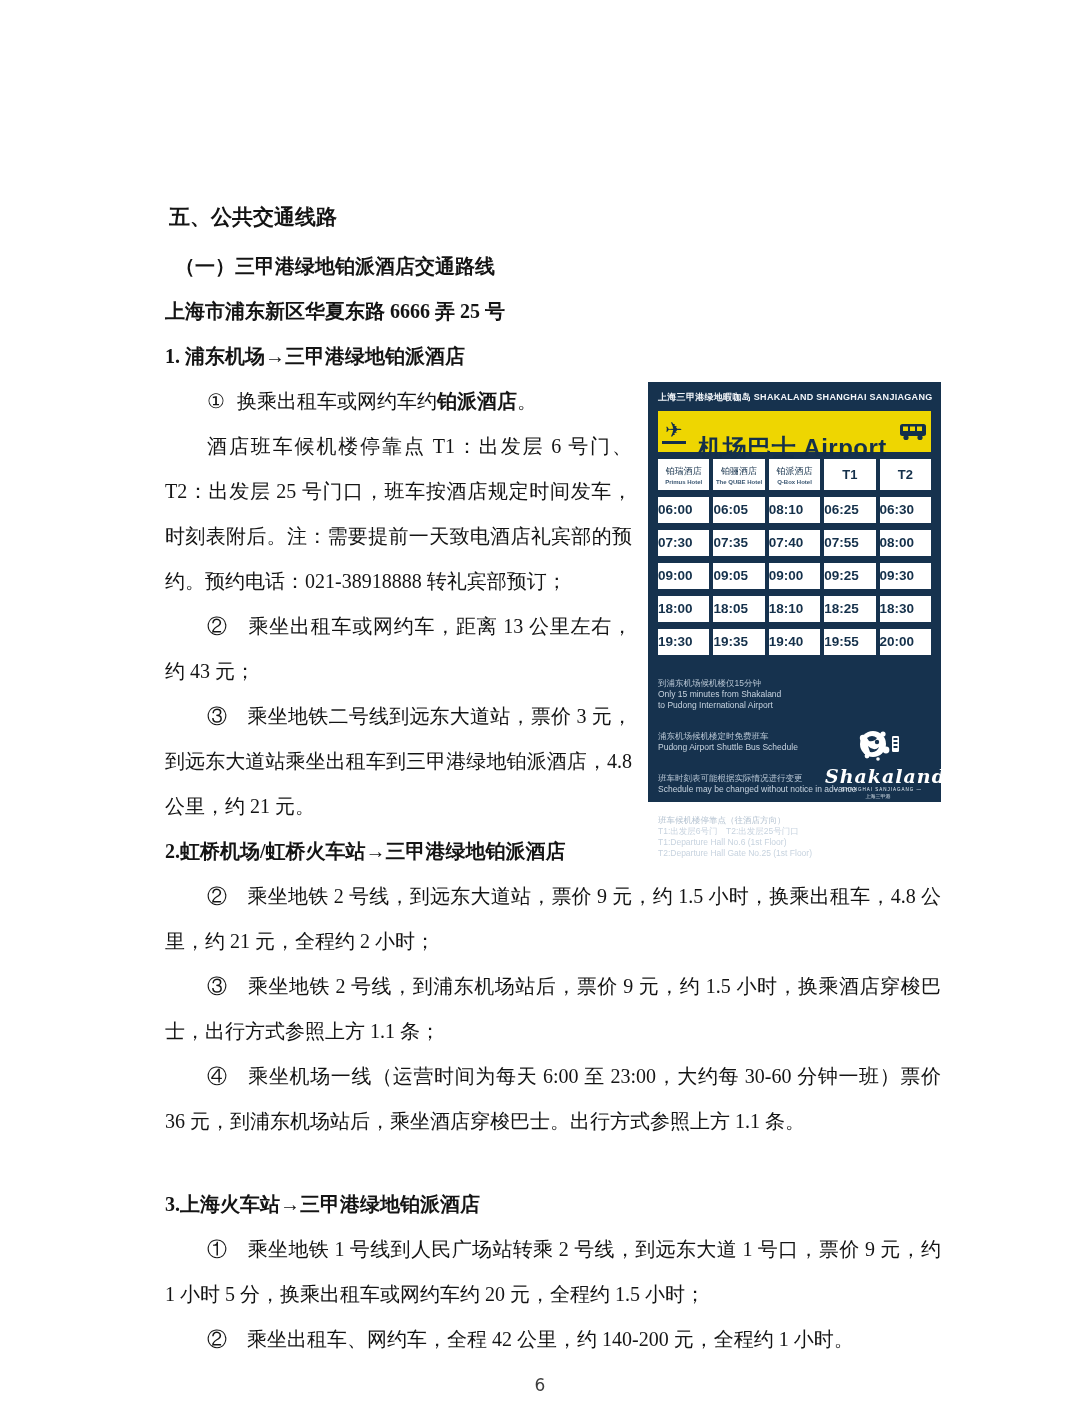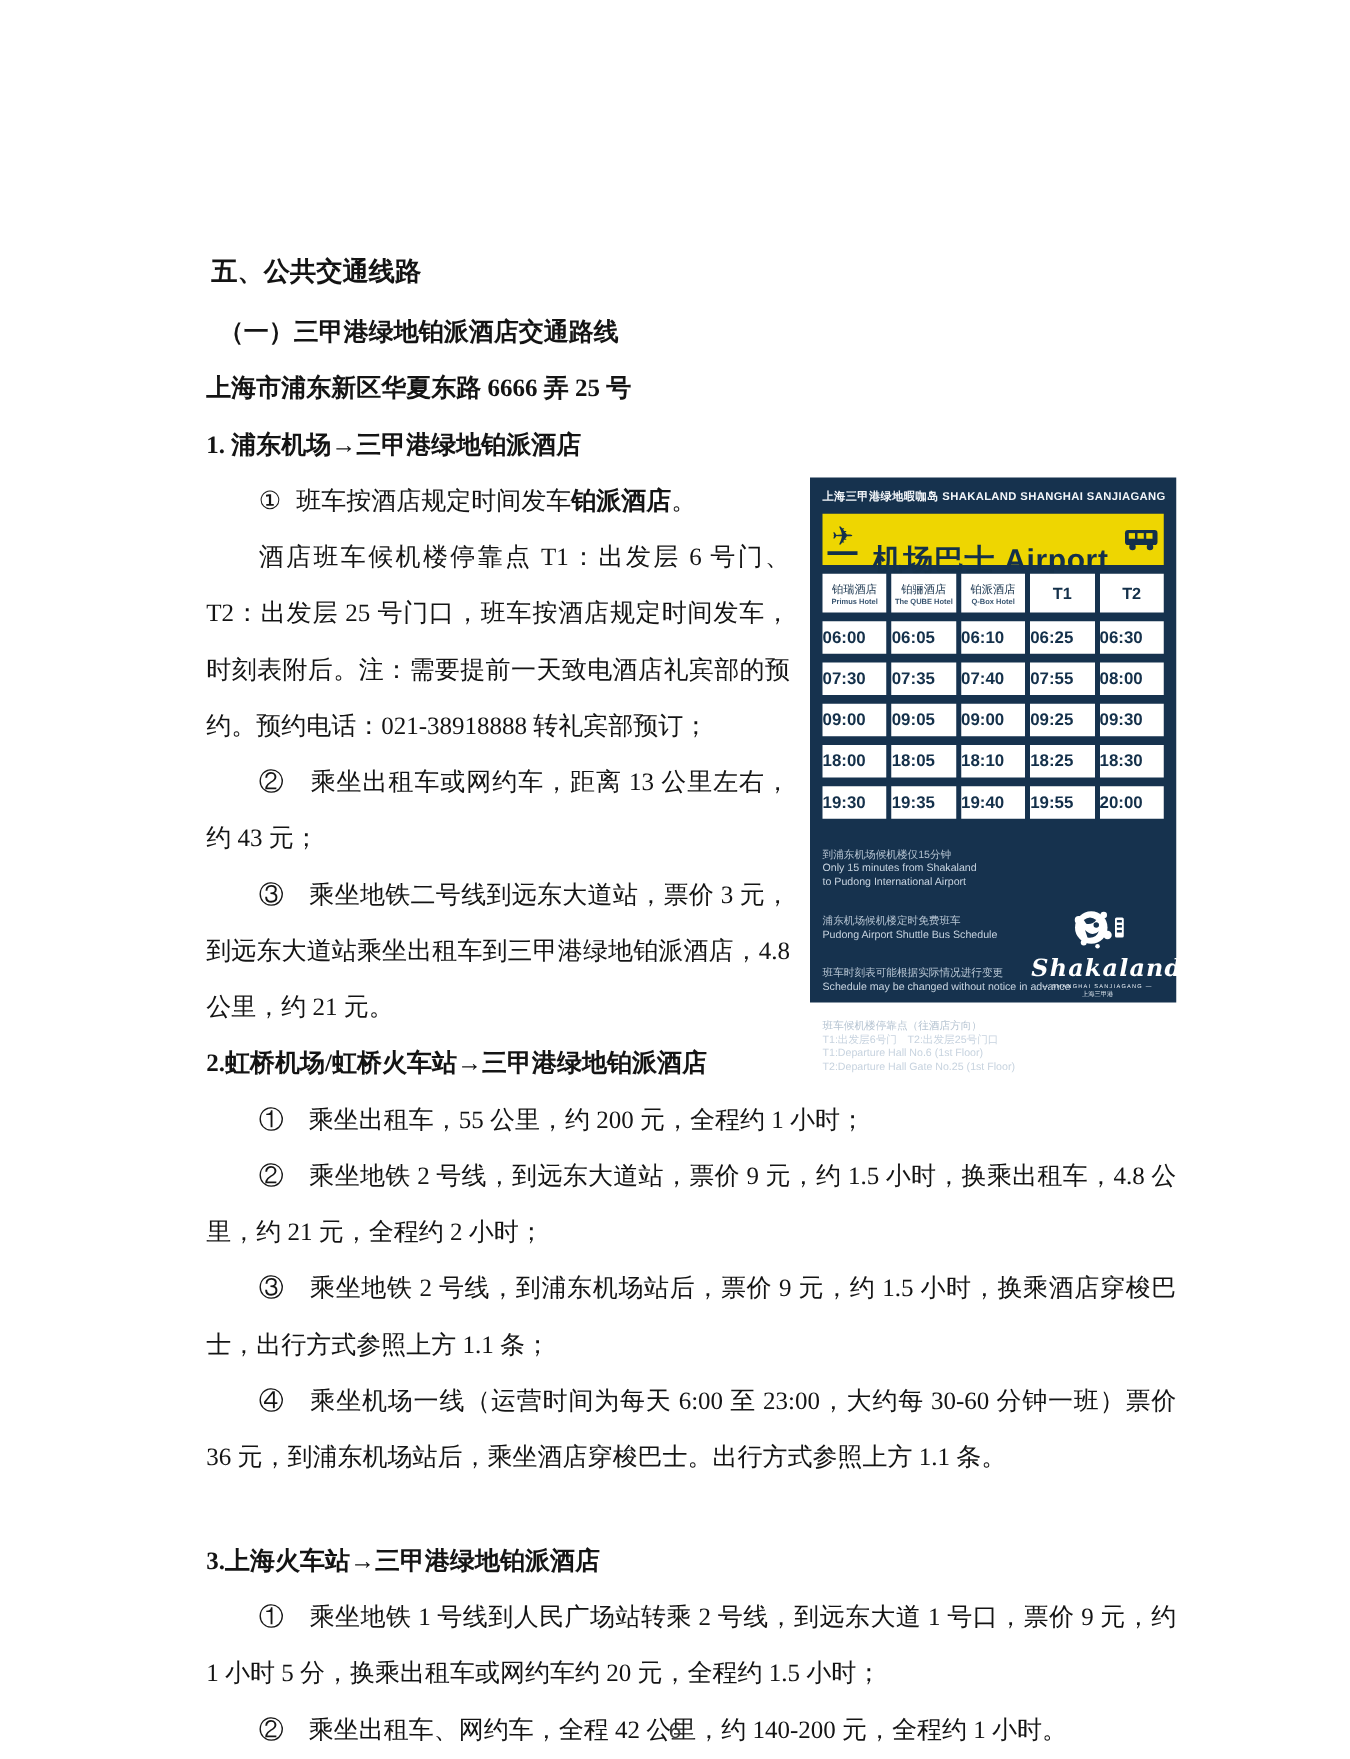--- a/index.html
+++ b/index.html
@@ -125,21 +125,21 @@
         </div>
         <div class="th">
           <span class="term">T1</span>
         </div>
         <div class="th">
           <span class="term">T2</span>
         </div>
 
         <div class="td">06:00</div>
         <div class="td">06:05</div>
-        <div class="td">06:10</div>
+        <div class="td">08:10</div>
         <div class="td">06:25</div>
         <div class="td">06:30</div>
 
         <div class="td">07:30</div>
         <div class="td">07:35</div>
         <div class="td">07:40</div>
         <div class="td">07:55</div>
         <div class="td">08:00</div>
 
         <div class="td">09:00</div>
@@ -195,28 +195,27 @@
             <rect x="40.5" y="20" width="4" height="2" fill="#16324e"></rect>
           </svg>
           <div class="logo-script">Shakaland</div>
           <div class="logo-sub">— SHANGHAI SANJIAGANG —</div>
           <div class="logo-sub2">上海三甲港</div>
         </div>
       </div>
     </div>
 
     <p class="para">
-      <span class="marker">①</span><span>班车按酒店规定时间发车</span><b>铂派酒店</b><span>。</span>
+      <span class="marker">①</span><span>换乘出租车或网约车约</span><b>铂派酒店</b><span>。</span>
     </p>
     <p class="para">酒店班车候机楼停靠点 T1：出发层 6 号门、T2：出发层 25 号门口，班车按酒店规定时间发车，时刻表附后。注：需要提前一天致电酒店礼宾部的预约。预约电话：021-38918888 转礼宾部预订；</p>
     <p class="para">②　乘坐出租车或网约车，距离 13 公里左右，约 43 元；</p>
     <p class="para">③　乘坐地铁二号线到远东大道站，票价 3 元，到远东大道站乘坐出租车到三甲港绿地铂派酒店，4.8 公里，约 21 元。</p>
 
     <p class="h3" style="clear:both;">2.虹桥机场/虹桥火车站→三甲港绿地铂派酒店</p>
-    <p class="para">①　乘坐出租车，55 公里，约 200 元，全程约 1 小时；</p>
     <p class="para">②　乘坐地铁 2 号线，到远东大道站，票价 9 元，约 1.5 小时，换乘出租车，4.8 公里，约 21 元，全程约 2 小时；</p>
     <p class="para">③　乘坐地铁 2 号线，到浦东机场站后，票价 9 元，约 1.5 小时，换乘酒店穿梭巴士，出行方式参照上方 1.1 条；</p>
     <p class="para">④　乘坐机场一线（运营时间为每天 6:00 至 23:00，大约每 30-60 分钟一班）票价 36 元，到浦东机场站后，乘坐酒店穿梭巴士。出行方式参照上方 1.1 条。</p>
 
     <p class="h3 sec3">3.上海火车站→三甲港绿地铂派酒店</p>
     <p class="para">①　乘坐地铁 1 号线到人民广场站转乘 2 号线，到远东大道 1 号口，票价 9 元，约 1 小时 5 分，换乘出租车或网约车约 20 元，全程约 1.5 小时；</p>
     <p class="para">②　乘坐出租车、网约车，全程 42 公里，约 140-200 元，全程约 1 小时。</p>
   </div>
 
   <div class="pageno">6</div>

